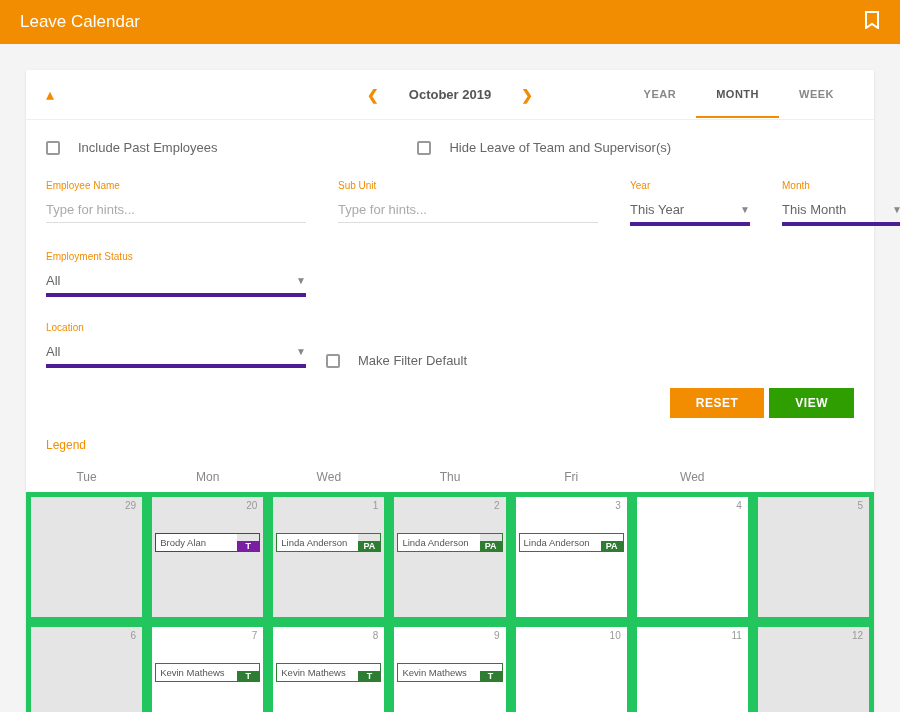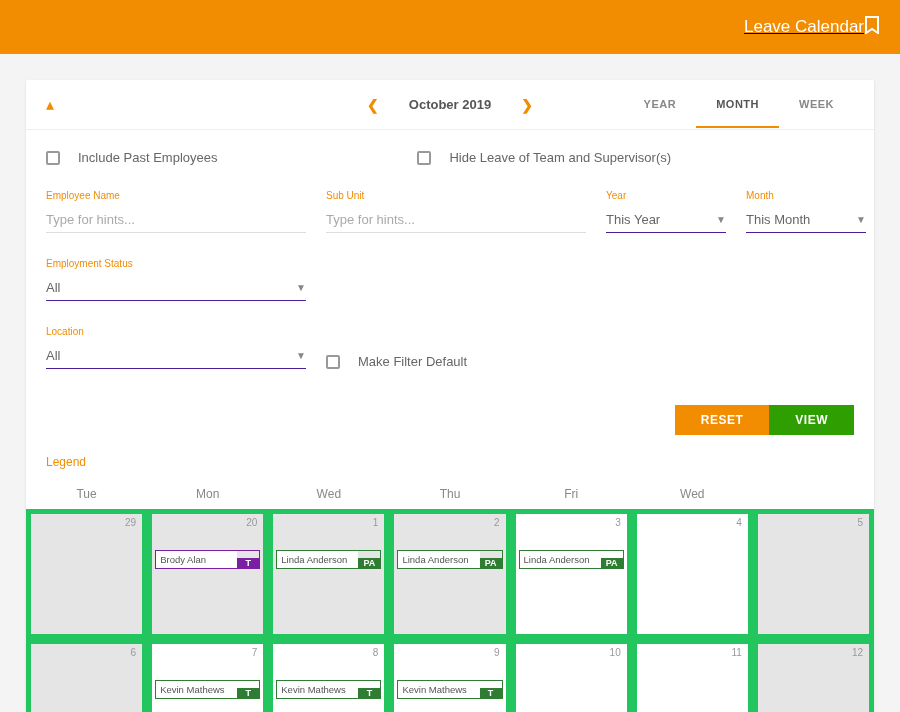--- a/index.html
+++ b/index.html
@@ -1,43 +1,43 @@
 <!DOCTYPE html>
 <html><head>
 <meta charset="utf-8">
 <style>
 * { margin: 0; padding: 0; box-sizing: border-box; }
 body { font-family: Arial, sans-serif; background: #f4f4f4; width: 900px; height: 712px; overflow: hidden; }
-.header { background: #f28c00; height: 54px; display: flex; align-items: center; justify-content: flex-end; padding: 0 20px; text-decoration: underline; }
+.header { background: #f28c00; height: 44px; display: flex; align-items: center; justify-content: space-between; padding: 0 20px; }
 .header-title { color: #fff; font-size: 17px; font-weight: 500; }
 .bookmark-icon { color: #fff; cursor: pointer; }
 .content { padding: 26px; }
 .card { background: #fff; border-radius: 2px; box-shadow: 0 1px 3px rgba(0,0,0,0.1); }
 .nav-row { display: flex; align-items: center; padding: 16px 20px; border-bottom: 1px solid #eee; position: relative; height: 50px; }
 .nav-collapse { position: absolute; left: 20px; color: #f28c00; cursor: pointer; }
 .nav-center { position: absolute; left: 50%; transform: translateX(-50%); display: flex; align-items: center; gap: 30px; }
 .nav-arrow { color: #f28c00; font-weight: bold; cursor: pointer; font-size: 14px; }
 .nav-month { color: #555; font-weight: 600; font-size: 13px; }
 .nav-tabs { position: absolute; right: 20px; display: flex; gap: 0; }
 .nav-tab { color: #888; font-size: 11px; font-weight: 600; padding: 16px 20px; cursor: pointer; letter-spacing: 0.5px; }
 .nav-tab.active { color: #555; border-bottom: 2px solid #f28c00; }
 .filters { padding: 20px; }
 .checkbox-row { display: flex; gap: 200px; margin-bottom: 25px; }
 .checkbox-item { display: flex; align-items: center; gap: 18px; }
 .checkbox-box { width: 14px; height: 14px; border: 2px solid #999; border-radius: 2px; cursor: pointer; }
 .checkbox-label { color: #666; font-size: 13px; }
-.filter-grid { display: grid; grid-template-columns: 260px 260px 120px 120px; gap: 20px; }
+.filter-grid { display: grid; grid-template-columns: 260px 260px 120px 120px; gap: 32px; }
 .filter-field { display: flex; flex-direction: column; gap: 6px; }
 .filter-label { color: #f28c00; font-size: 10px; }
 .filter-input { border: none; border-bottom: 1px solid #ddd; padding: 5px 0; font-size: 13px; color: #666; outline: none; background: transparent; }
-.filter-select { border: none; border-bottom: 1px solid #4c1d95; padding: 5px 0; font-size: 13px; color: #666; display: flex; justify-content: space-between; align-items: center; cursor: pointer; }
+.filter-select { border: none; border-bottom: 4px solid #4c1d95; padding: 5px 0; font-size: 13px; color: #666; display: flex; justify-content: space-between; align-items: center; cursor: pointer; }
 .select-caret { color: #888; font-size: 10px; }
 .filter-grid2 { display: grid; grid-template-columns: 260px 260px; gap: 20px; margin-top: 25px; align-items: end; }
 .make-default { display: flex; align-items: center; gap: 18px; }
-.buttons { display: flex; justify-content: flex-end; padding: 0 20px 20px 20px; margin-top: 16px; }
+.buttons { display: flex; justify-content: flex-end; gap: 5px; padding: 0 20px 20px 20px; }
 .btn { padding: 8px 26px; font-size: 12px; font-weight: 600; border: none; cursor: pointer; color: #fff; letter-spacing: 0.5px; }
 .btn-reset { background: #f28c00; }
 .btn-view { background: #2f9e00; }
 .legend { color: #f28c00; font-size: 12px; padding: 0 20px 10px 20px; }
 .cal-header { display: grid; grid-template-columns: repeat(7, 1fr); }
 .cal-day-name { text-align: center; color: #888; font-size: 12px; padding: 8px 0; }
 .cal-body { display: grid; grid-template-columns: repeat(7, 1fr); }
 .cal-cell { border: 5px solid #22c55e; height: 130px; position: relative; padding: 36px 3px 3px 3px; overflow: hidden; }
 .cal-cell.dim { background: #e5e5e5; }
 .cal-date { position: absolute; top: 3px; right: 6px; font-size: 10px; color: #999; }

